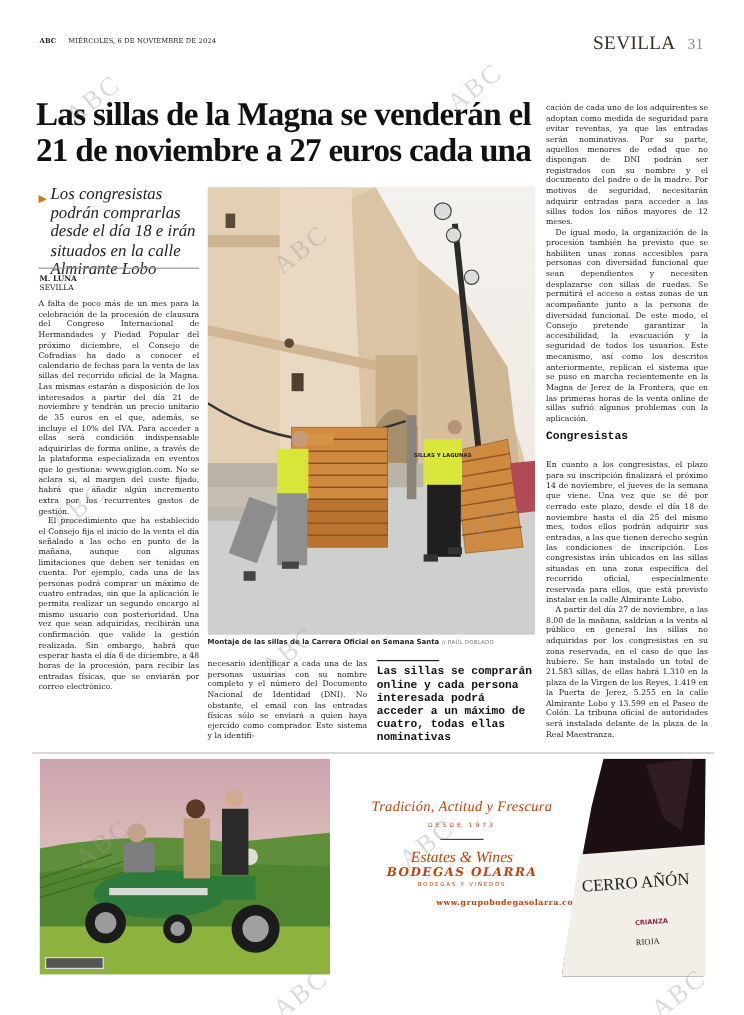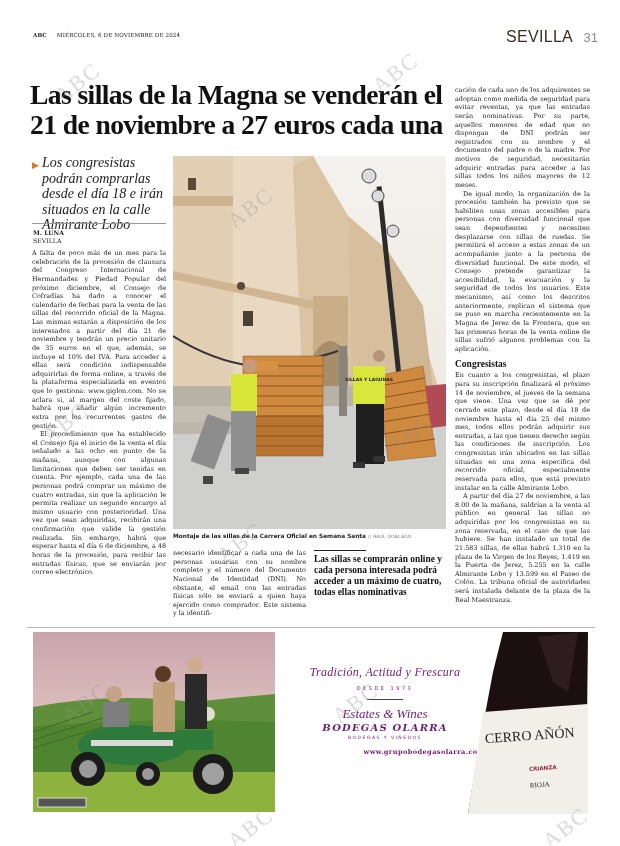--- a/index.html
+++ b/index.html
@@ -1,49 +1,49 @@
 <!DOCTYPE html>
 <html><head>
 <meta charset="utf-8">
 <style>
   * { box-sizing: border-box; margin: 0; padding: 0; }
   html, body { width: 620px; height: 846px; background: #ffffff; overflow: hidden; }
   body { position: relative; font-family: "DejaVu Serif", serif; color: #1a1a1a; }
 
   .header-left { position: absolute; left: 33px; top: 32px; font-size: 5.6px; font-family: "DejaVu Serif", serif; color: #222; letter-spacing: 0.1px; }
   .header-left .brand { font-weight: bold; margin-right: 8px; }
-  .header-right { position: absolute; right: 22px; top: 28px; font-family: Liberation Sans, sans-serif; }
+  .header-right { position: absolute; right: 34px; top: 28px; font-family: Liberation Serif, serif; }
   .header-right .section { font-size: 16px; color: #3b2e22; letter-spacing: 0.3px; }
   .header-right .page { font-size: 13px; color: #8c8c8c; margin-left: 6px; }
 
   .headline { position: absolute; left: 30px; top: 80px; width: 420px; font-family: "Liberation Serif", serif; font-weight: bold; font-size: 27.6px; line-height: 30px; letter-spacing: -0.6px; color: #111; }
 
   .subhead { position: absolute; left: 32px; top: 155px; width: 140px; font-family: "Liberation Serif", serif; font-size: 14px; line-height: 15.6px; color: #222; }
   .subhead .arrow { color: #d9781a; font-size: 9px; position: absolute; left: 0; top: 3px; }
   .subhead .txt { display: block; padding-left: 10px; font-style: italic; }
 
   .rule { position: absolute; background: #999; height: 1px; }
 
   .byline { position: absolute; left: 33px; top: 229px; font-size: 6.2px; line-height: 8px; color: #222; }
   .byline .author { font-weight: bold; display: block; }
 
   .col { position: absolute; font-family: "DejaVu Serif", serif; font-size: 6.45px; line-height: 8.62px; color: #222; text-align: justify; hyphens: auto; }
   .col p { text-indent: 0; }
   .col p.ind { text-indent: 8px; }
-  .col h3 { font-family: Liberation Serif, serif; font-weight: bold; font-size: 9.5px; line-height: 12px; color: #111; margin-top: 5px; margin-bottom: 1px; }
+  .col h3 { font-family: Liberation Mono, monospace; font-weight: bold; font-size: 9.5px; line-height: 12px; color: #111; margin-top: 5px; margin-bottom: 13px; }
 
   .photo { position: absolute; left: 173px; top: 156px; width: 273px; height: 373px; overflow: hidden; background: #efe6da; }
   .caption { position: absolute; left: 173px; top: 533px; font-family: "DejaVu Sans", sans-serif; font-size: 5.8px; color: #222; font-weight: bold; }
   .caption .credit { font-weight: normal; color: #777; font-size: 4.5px; letter-spacing: 0.2px; }
 
-  .pullquote { position: absolute; left: 314px; top: 554px; width: 134px; font-family: Liberation Serif, serif; font-weight: bold; font-size: 9.4px; line-height: 11px; color: #111; }
+  .pullquote { position: absolute; left: 314px; top: 554px; width: 134px; font-family: Liberation Mono, monospace; font-weight: bold; font-size: 9.4px; line-height: 11px; color: #111; }
 
   .ad-rule { position: absolute; left: 27px; top: 627px; width: 568px; height: 1px; background: #bbb; }
   .ad-photo { position: absolute; left: 33px; top: 632px; width: 242px; height: 180px; overflow: hidden; }
-  .ad-text { position: absolute; left: 285px; top: 665px; width: 200px; text-align: center; font-family: "Liberation Serif", serif; color: #701a75; }
+  .ad-text { position: absolute; left: 285px; top: 665px; width: 200px; text-align: center; font-family: "Liberation Serif", serif; color: #c2410c; }
   .ad-text .script { font-style: italic; font-size: 12px; letter-spacing: 0.3px; }
   .ad-text .slogan { font-size: 16px; letter-spacing: 0.6px; margin-top: 2px; }
   .ad-text .since { font-family: "DejaVu Sans", sans-serif; font-size: 5px; letter-spacing: 2.5px; margin-top: 5px; }
   .ad-text .ornament { width: 36px; height: 1px; background: #444; margin: 8px auto 0; }
   .ad-text .script2 { font-style: italic; font-size: 13px; margin-top: 6px; }
   .ad-text .winery { font-family: "DejaVu Serif", serif; font-weight: bold; font-size: 10px; letter-spacing: 1.2px; font-style: italic; }
   .ad-text .sub { font-family: "DejaVu Sans", sans-serif; font-size: 4.5px; letter-spacing: 1.5px; margin-top: 2px; }
   .ad-text .url { font-family: "DejaVu Serif", serif; font-weight: bold; font-size: 6.6px; letter-spacing: 0.4px; margin-top: 8px; text-align: right; }
   .ad-bottle { position: absolute; left: 468px; top: 632px; width: 140px; height: 182px; overflow: hidden; }
 

